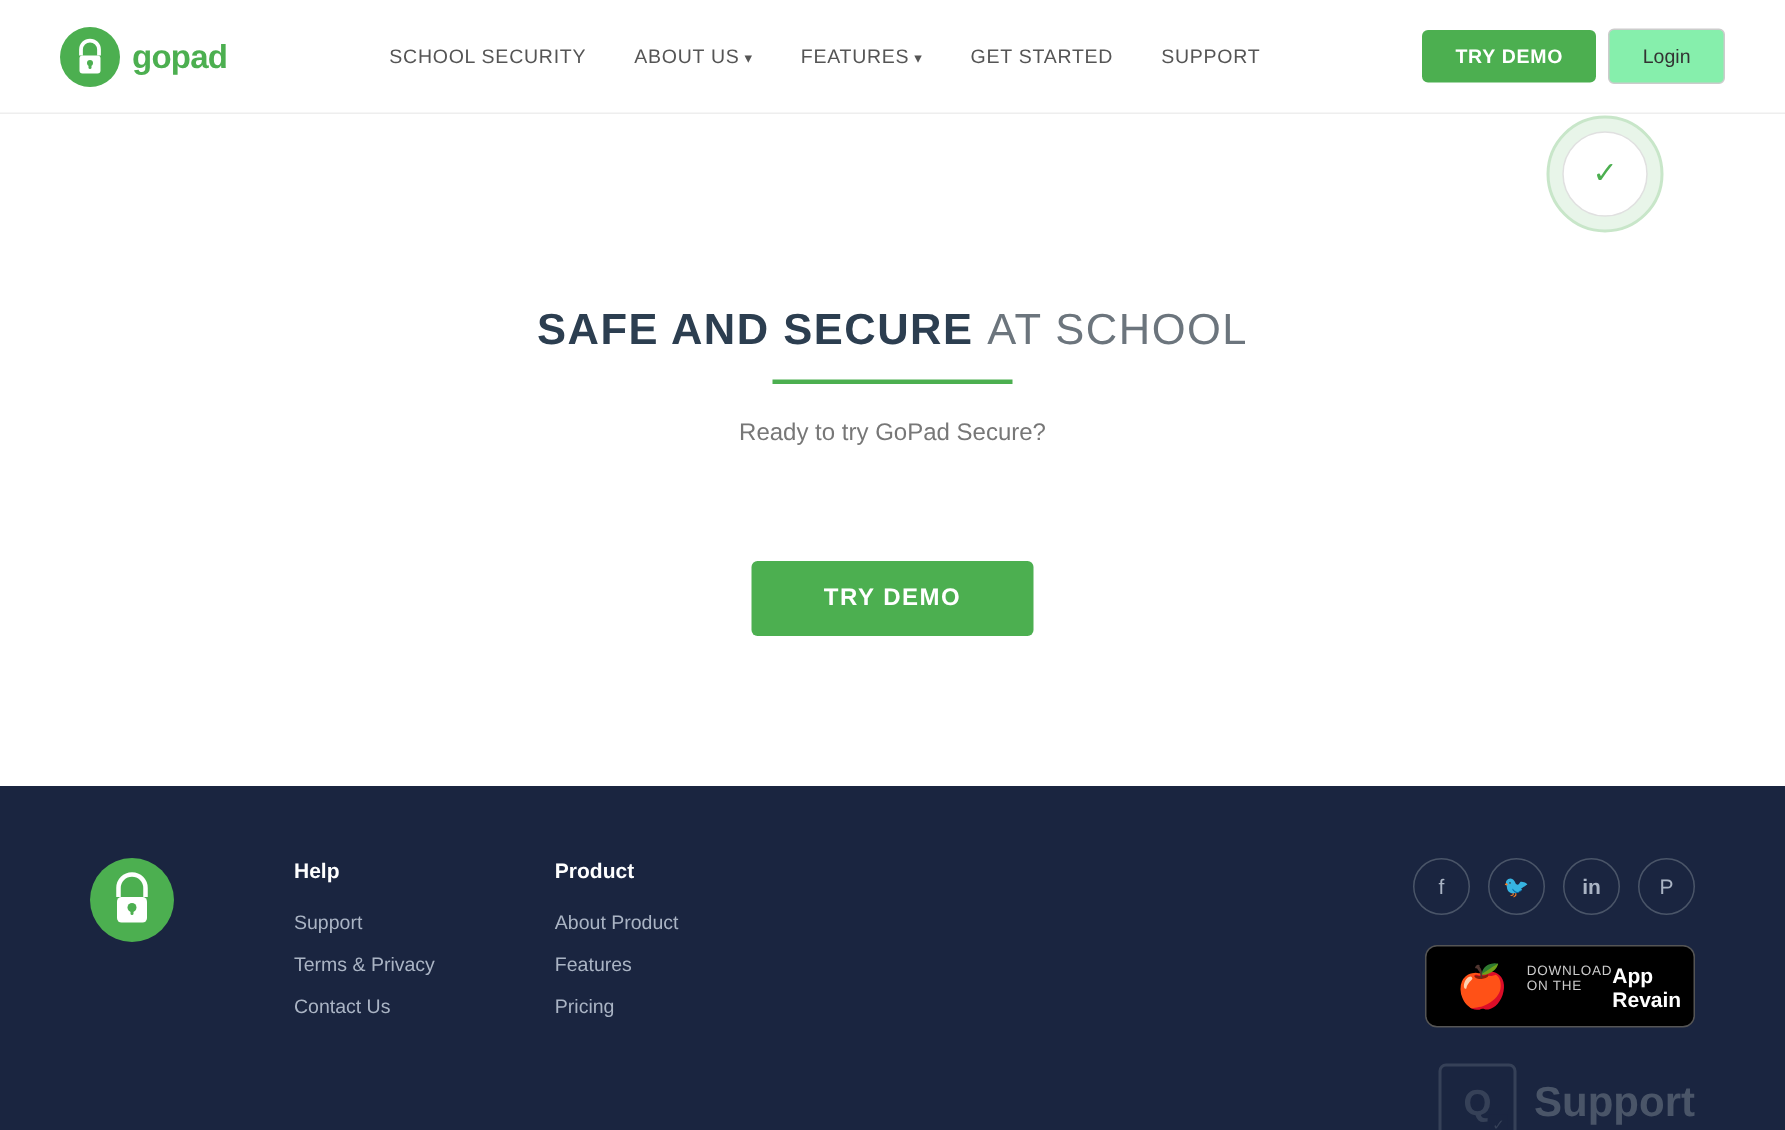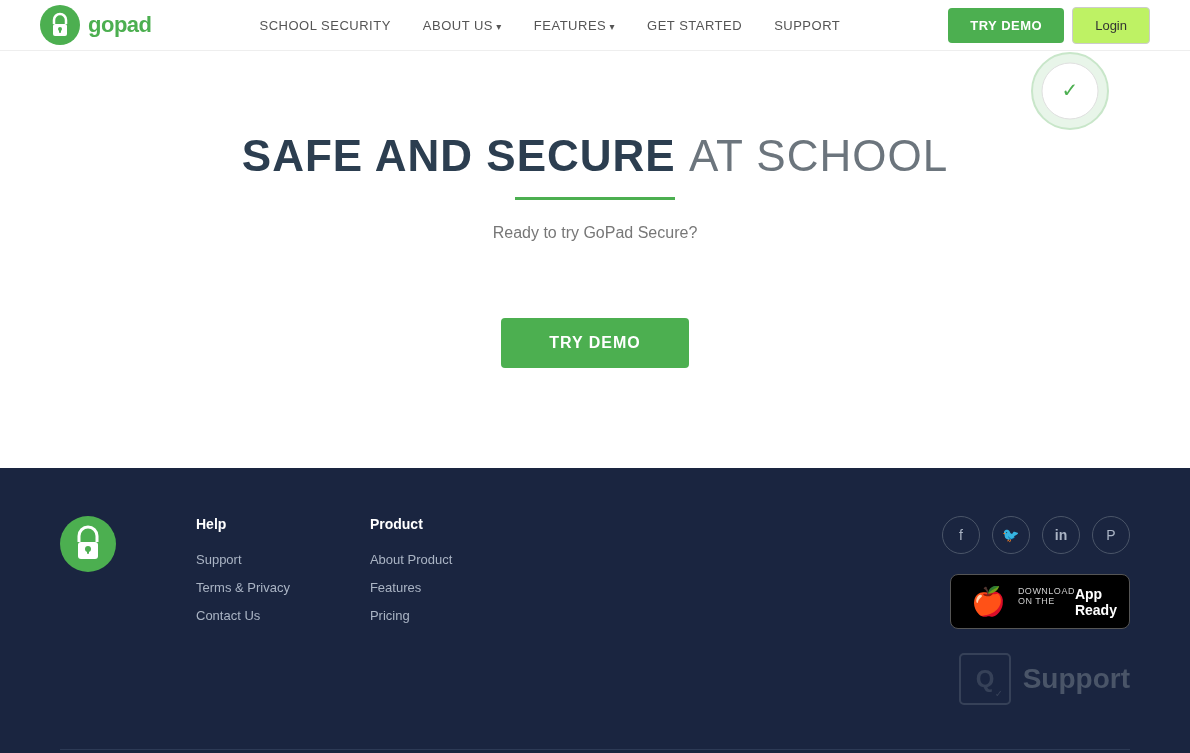--- a/index.html
+++ b/index.html
@@ -4,21 +4,21 @@
   <style>
     * { margin: 0; padding: 0; box-sizing: border-box; }
     body { font-family: 'Helvetica Neue', Arial, sans-serif; background: #fff; }
 
     
     .navbar {
       display: flex;
       align-items: center;
       justify-content: space-between;
       padding: 0 40px;
-      height: 51px;
+      height: 76px;
       border-bottom: 1px solid #eee;
       background: #fff;
       position: relative;
       z-index: 10;
     }
     .navbar-logo {
       display: flex;
       align-items: center;
       gap: 8px;
     }
@@ -62,21 +62,21 @@
       border: none;
       padding: 10px 22px;
       font-size: 13px;
       font-weight: 700;
       border-radius: 4px;
       cursor: pointer;
       text-transform: uppercase;
       letter-spacing: 0.5px;
     }
     .btn-login {
-      background: #bef264;
+      background: #86efac;
       color: #333;
       border: 1px solid #ccc;
       padding: 10px 22px;
       font-size: 13px;
       font-weight: 500;
       border-radius: 4px;
       cursor: pointer;
       text-align: center;
     }
 
@@ -84,26 +84,27 @@
     .hero-section {
       display: flex;
       flex-direction: column;
       align-items: center;
       padding: 80px 40px 100px;
       background: #fff;
       text-align: center;
       position: relative;
     }
     .hero-title {
-      font-size: 44px;
+      font-size: 29px;
       font-weight: 800;
       color: #2c3e50;
       margin-bottom: 16px;
       text-transform: uppercase;
       letter-spacing: 1px;
+      margin-top: 48px;
     }
     .hero-title-highlight {
       color: #2c3e50;
     }
     .hero-title-normal {
       color: #6c757d;
       font-weight: 400;
     }
     .hero-divider {
       width: 160px;
@@ -382,21 +383,21 @@
         </a>
         <a class="social-icon" href="#">
           <span style="font-size:14px;">P</span>
         </a>
       </div>
 
       <div class="app-store-btn">
         <span class="app-store-icon">🍎</span>
         <div class="app-store-text-group">
           <span class="app-store-label">Download on the</span>
-          <span class="app-store-name">App Ready</span>
+          <span class="app-store-name">App Revain</span>
         </div>
       </div>
 
       <div class="revain-badge">
         <svg class="revain-logo-icon" viewBox="0 0 60 60" xmlns="http://www.w3.org/2000/svg">
           <rect x="5" y="5" width="50" height="50" rx="4" fill="none" stroke="#4a5568" stroke-width="2"></rect>
           <text x="30" y="38" text-anchor="middle" font-size="24" fill="#4a5568" font-weight="bold">Q</text>
           <rect x="38" y="38" width="12" height="12" fill="#1a2540"></rect>
           <text x="44" y="48" text-anchor="middle" font-size="10" fill="#4a5568">✓</text>
         </svg>

